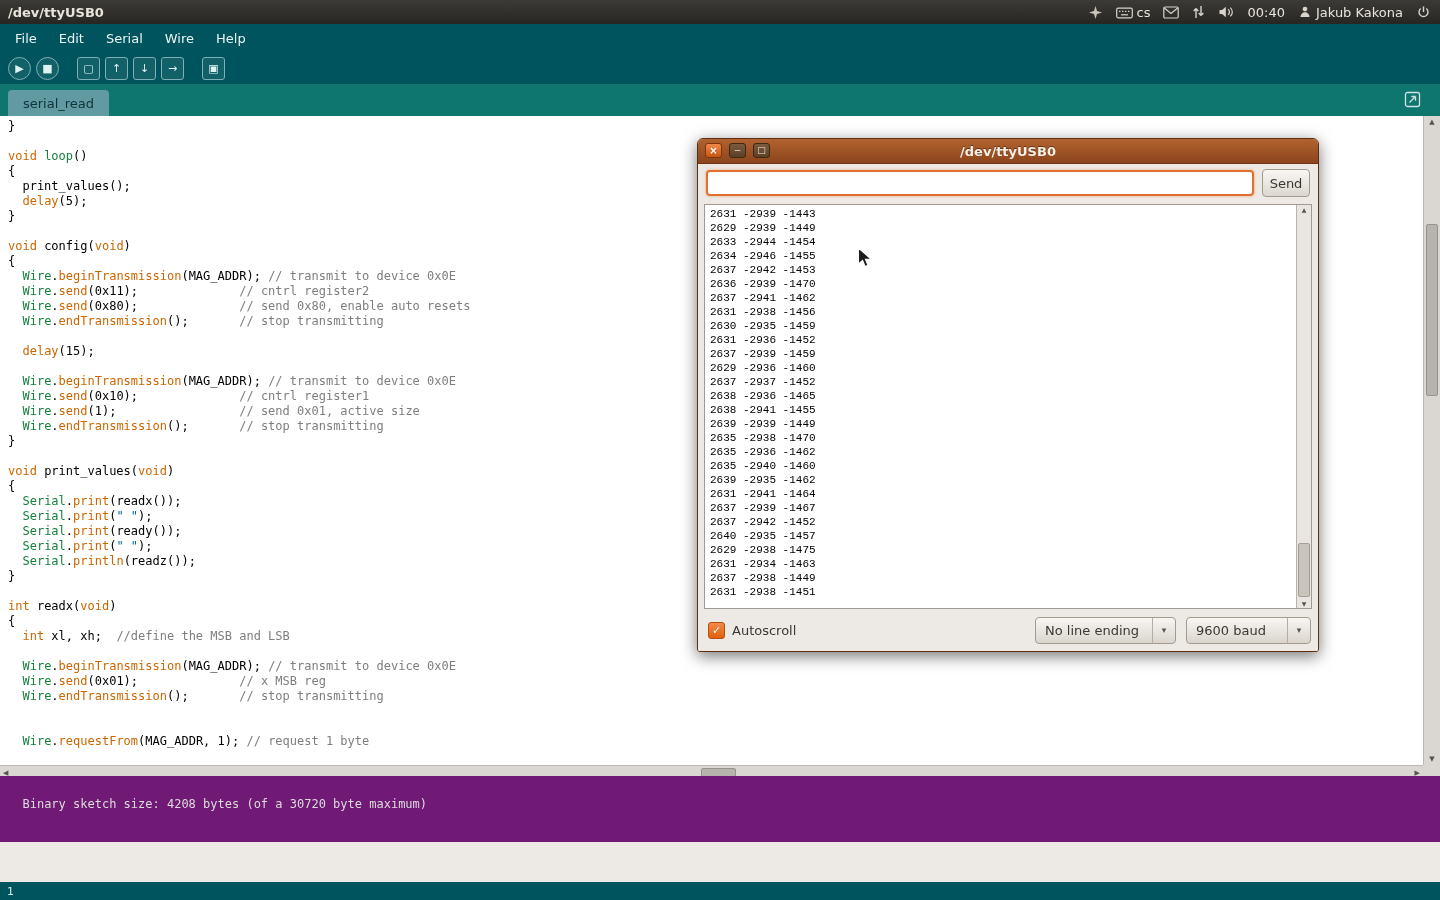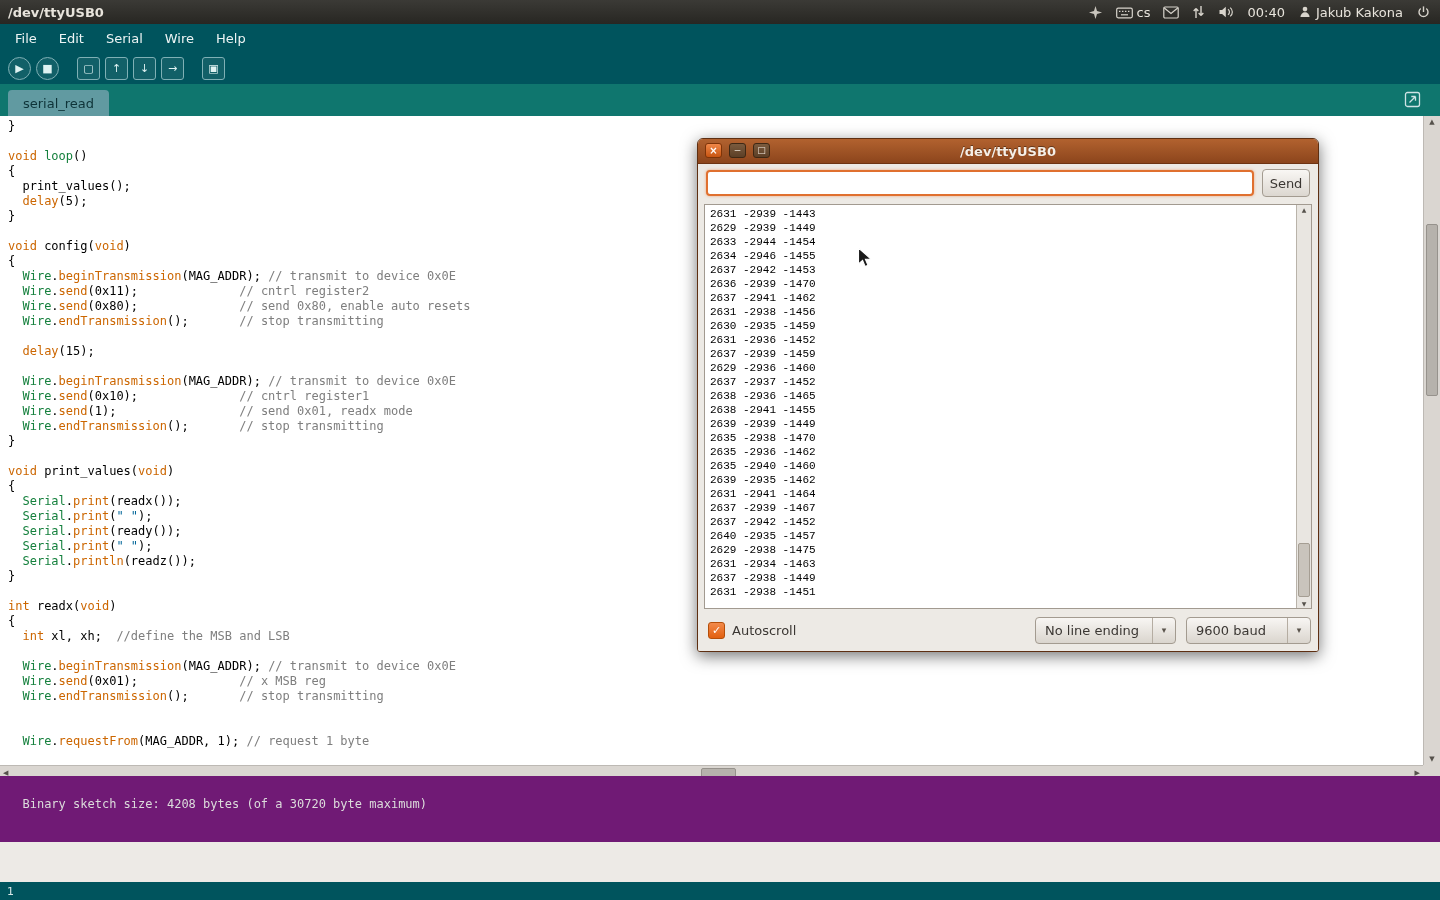--- a/index.html
+++ b/index.html
@@ -228,21 +228,21 @@
       <div class="code-line"><span class="tok-p">{</span></div>
       <div class="code-line"><span class="tok-p">  </span><span class="tok-kb">Wire</span><span class="tok-p">.</span><span class="tok-k">beginTransmission</span><span class="tok-p">(MAG_ADDR); </span><span class="tok-c">// transmit to device 0x0E</span></div>
       <div class="code-line"><span class="tok-p">  </span><span class="tok-kb">Wire</span><span class="tok-p">.</span><span class="tok-k">send</span><span class="tok-p">(0x11);              </span><span class="tok-c">// cntrl register2</span></div>
       <div class="code-line"><span class="tok-p">  </span><span class="tok-kb">Wire</span><span class="tok-p">.</span><span class="tok-k">send</span><span class="tok-p">(0x80);              </span><span class="tok-c">// send 0x80, enable auto resets</span></div>
       <div class="code-line"><span class="tok-p">  </span><span class="tok-kb">Wire</span><span class="tok-p">.</span><span class="tok-k">endTransmission</span><span class="tok-p">();       </span><span class="tok-c">// stop transmitting</span></div>
       <div class="code-line">&nbsp;</div>
       <div class="code-line"><span class="tok-p">  </span><span class="tok-k">delay</span><span class="tok-p">(15);</span></div>
       <div class="code-line">&nbsp;</div>
       <div class="code-line"><span class="tok-p">  </span><span class="tok-kb">Wire</span><span class="tok-p">.</span><span class="tok-k">beginTransmission</span><span class="tok-p">(MAG_ADDR); </span><span class="tok-c">// transmit to device 0x0E</span></div>
       <div class="code-line"><span class="tok-p">  </span><span class="tok-kb">Wire</span><span class="tok-p">.</span><span class="tok-k">send</span><span class="tok-p">(0x10);              </span><span class="tok-c">// cntrl register1</span></div>
-      <div class="code-line"><span class="tok-p">  </span><span class="tok-kb">Wire</span><span class="tok-p">.</span><span class="tok-k">send</span><span class="tok-p">(1);                 </span><span class="tok-c">// send 0x01, readx mode</span></div>
+      <div class="code-line"><span class="tok-p">  </span><span class="tok-kb">Wire</span><span class="tok-p">.</span><span class="tok-k">send</span><span class="tok-p">(1);                 </span><span class="tok-c">// send 0x01, active size</span></div>
       <div class="code-line"><span class="tok-p">  </span><span class="tok-kb">Wire</span><span class="tok-p">.</span><span class="tok-k">endTransmission</span><span class="tok-p">();       </span><span class="tok-c">// stop transmitting</span></div>
       <div class="code-line"><span class="tok-p">}</span></div>
       <div class="code-line">&nbsp;</div>
       <div class="code-line"><span class="tok-k">void </span><span class="tok-p">print_values(</span><span class="tok-k">void</span><span class="tok-p">)</span></div>
       <div class="code-line"><span class="tok-p">{</span></div>
       <div class="code-line"><span class="tok-p">  </span><span class="tok-kb">Serial</span><span class="tok-p">.</span><span class="tok-k">print</span><span class="tok-p">(readx());</span></div>
       <div class="code-line"><span class="tok-p">  </span><span class="tok-kb">Serial</span><span class="tok-p">.</span><span class="tok-k">print</span><span class="tok-p">(</span><span class="tok-s">" "</span><span class="tok-p">);</span></div>
       <div class="code-line"><span class="tok-p">  </span><span class="tok-kb">Serial</span><span class="tok-p">.</span><span class="tok-k">print</span><span class="tok-p">(ready());</span></div>
       <div class="code-line"><span class="tok-p">  </span><span class="tok-kb">Serial</span><span class="tok-p">.</span><span class="tok-k">print</span><span class="tok-p">(</span><span class="tok-s">" "</span><span class="tok-p">);</span></div>
       <div class="code-line"><span class="tok-p">  </span><span class="tok-kb">Serial</span><span class="tok-p">.</span><span class="tok-k">println</span><span class="tok-p">(readz());</span></div>

